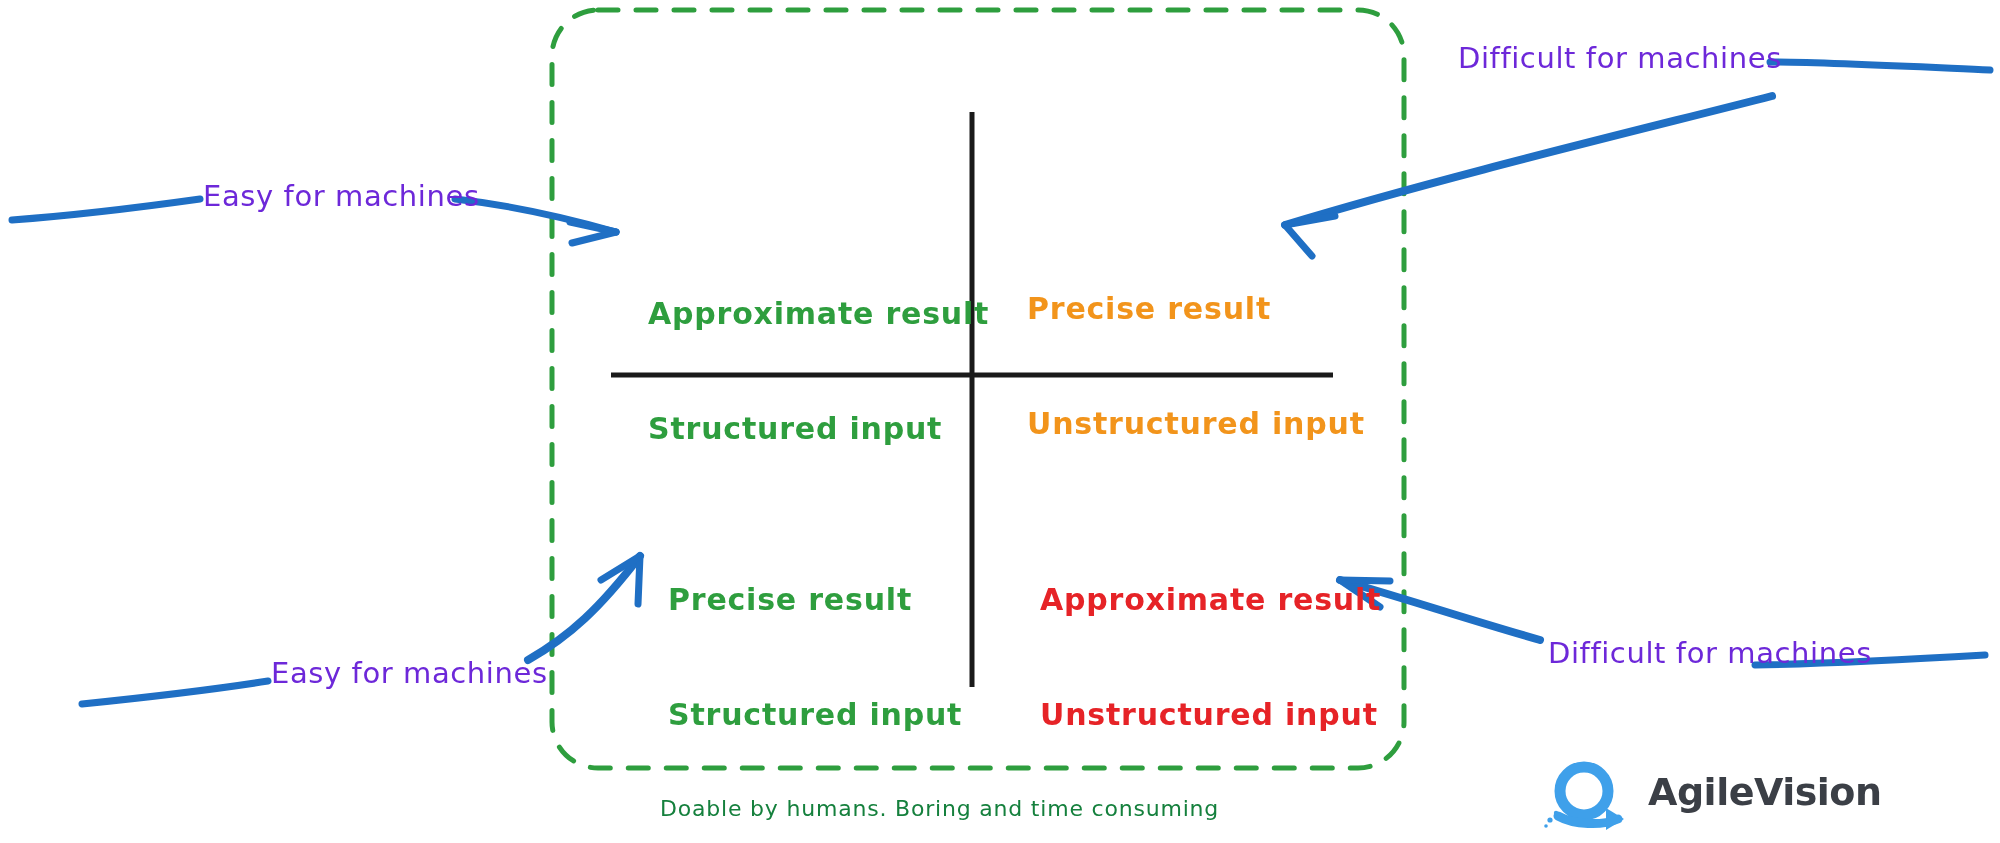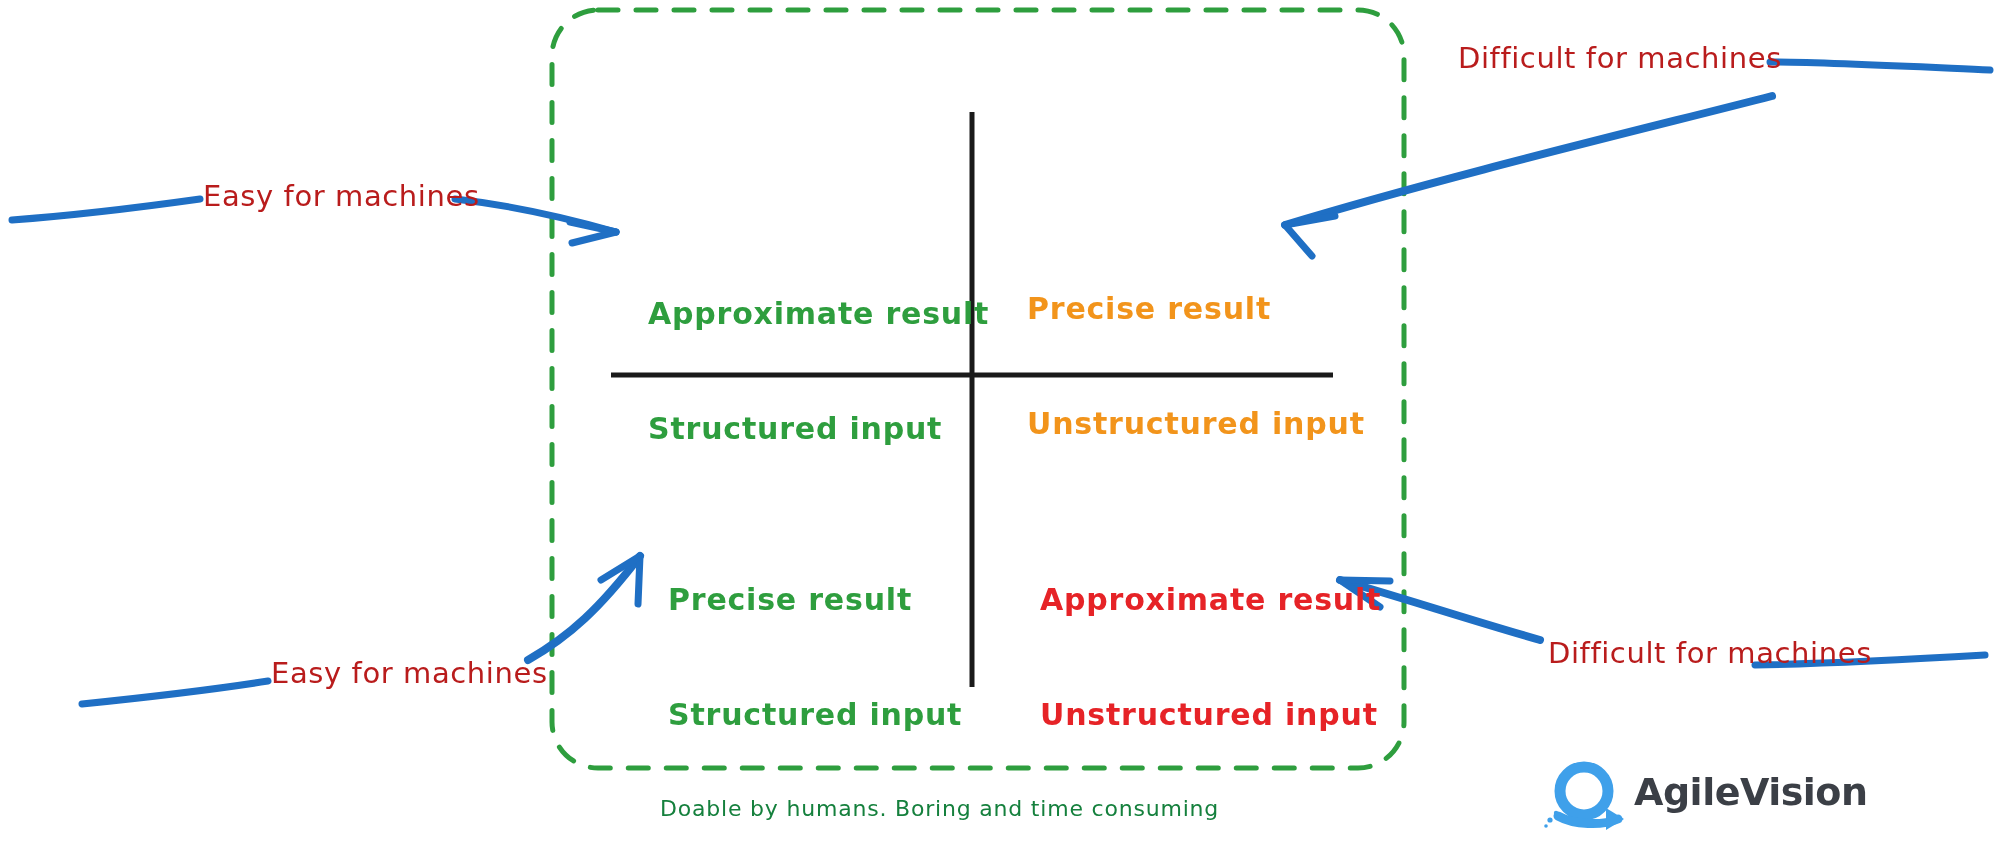--- a/index.html
+++ b/index.html
@@ -35,35 +35,35 @@
   .quad-label {
     font-size: 30px;
     letter-spacing: 0.8px;
     font-weight: bold;
   }
   .quad-green { color: #2e9e3e; }
   .quad-orange { color: #f2941b; }
   .quad-red { color: #e62327; }
   .annot {
     font-size: 29px;
-    color: #b91c1c;
+    color: #6d28d9;
     letter-spacing: 0.6px;
   }
   .caption {
     font-size: 22px;
     color: #15803d;
     letter-spacing: 0.8px;
   }
   #logo {
     position: absolute;
     left: 1538px;
     top: 758px;
     display: flex;
     align-items: center;
-    gap: 12px;
+    gap: 26px;
   }
   #logo-text {
     font-family: "DejaVu Sans", sans-serif;
     font-size: 38px;
     font-weight: 700;
     color: #3b3f46;
     letter-spacing: -0.5px;
   }
 </style>
 </head>

